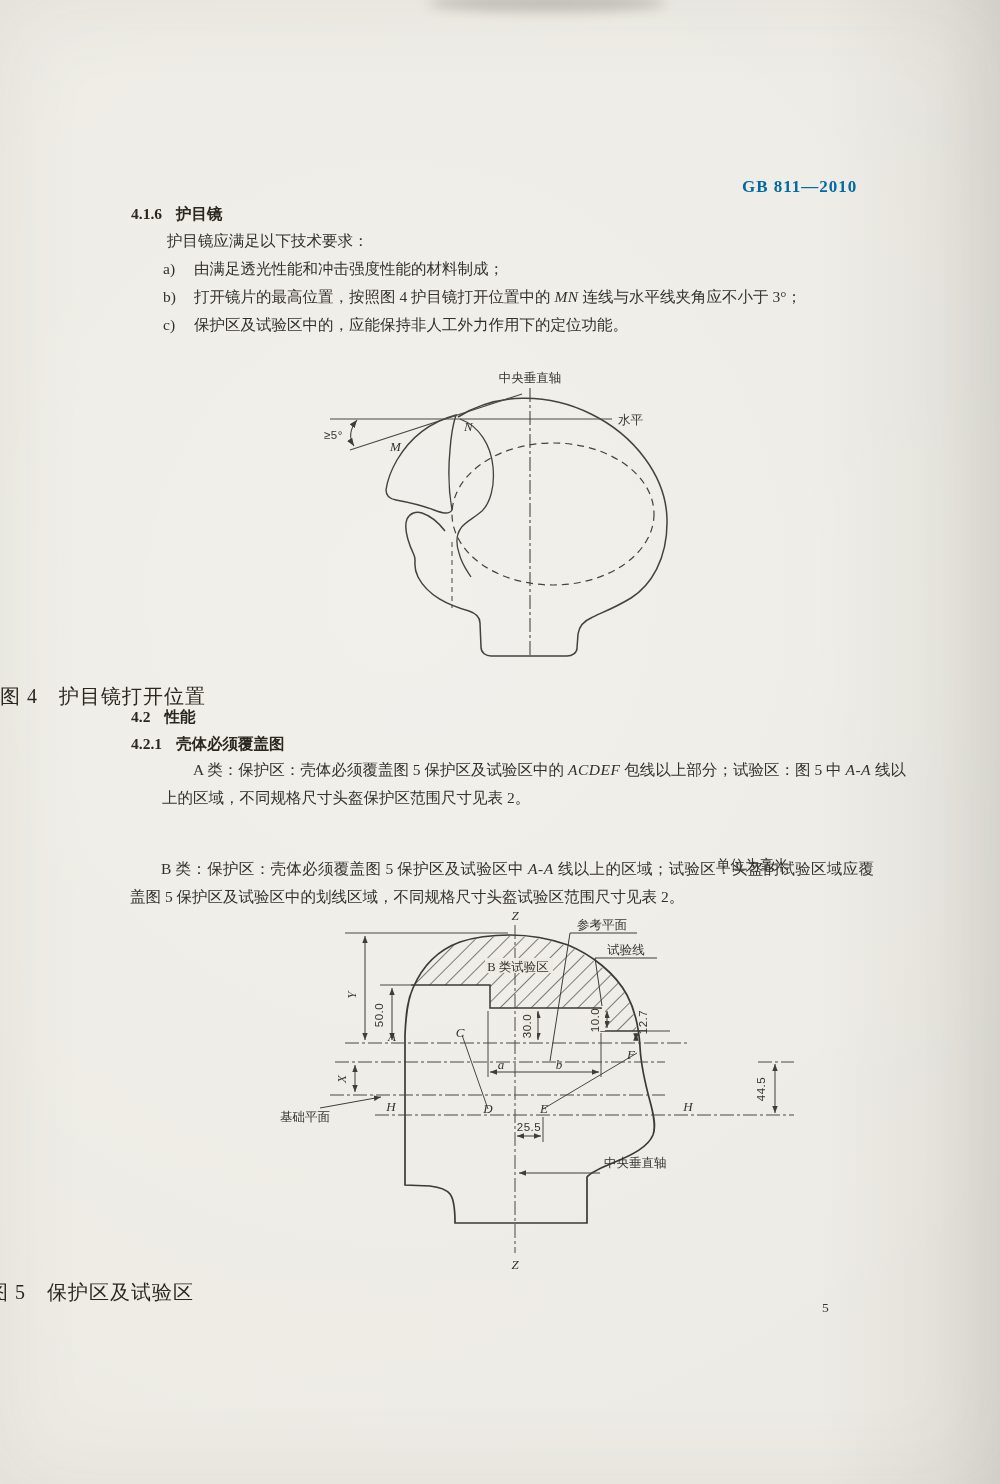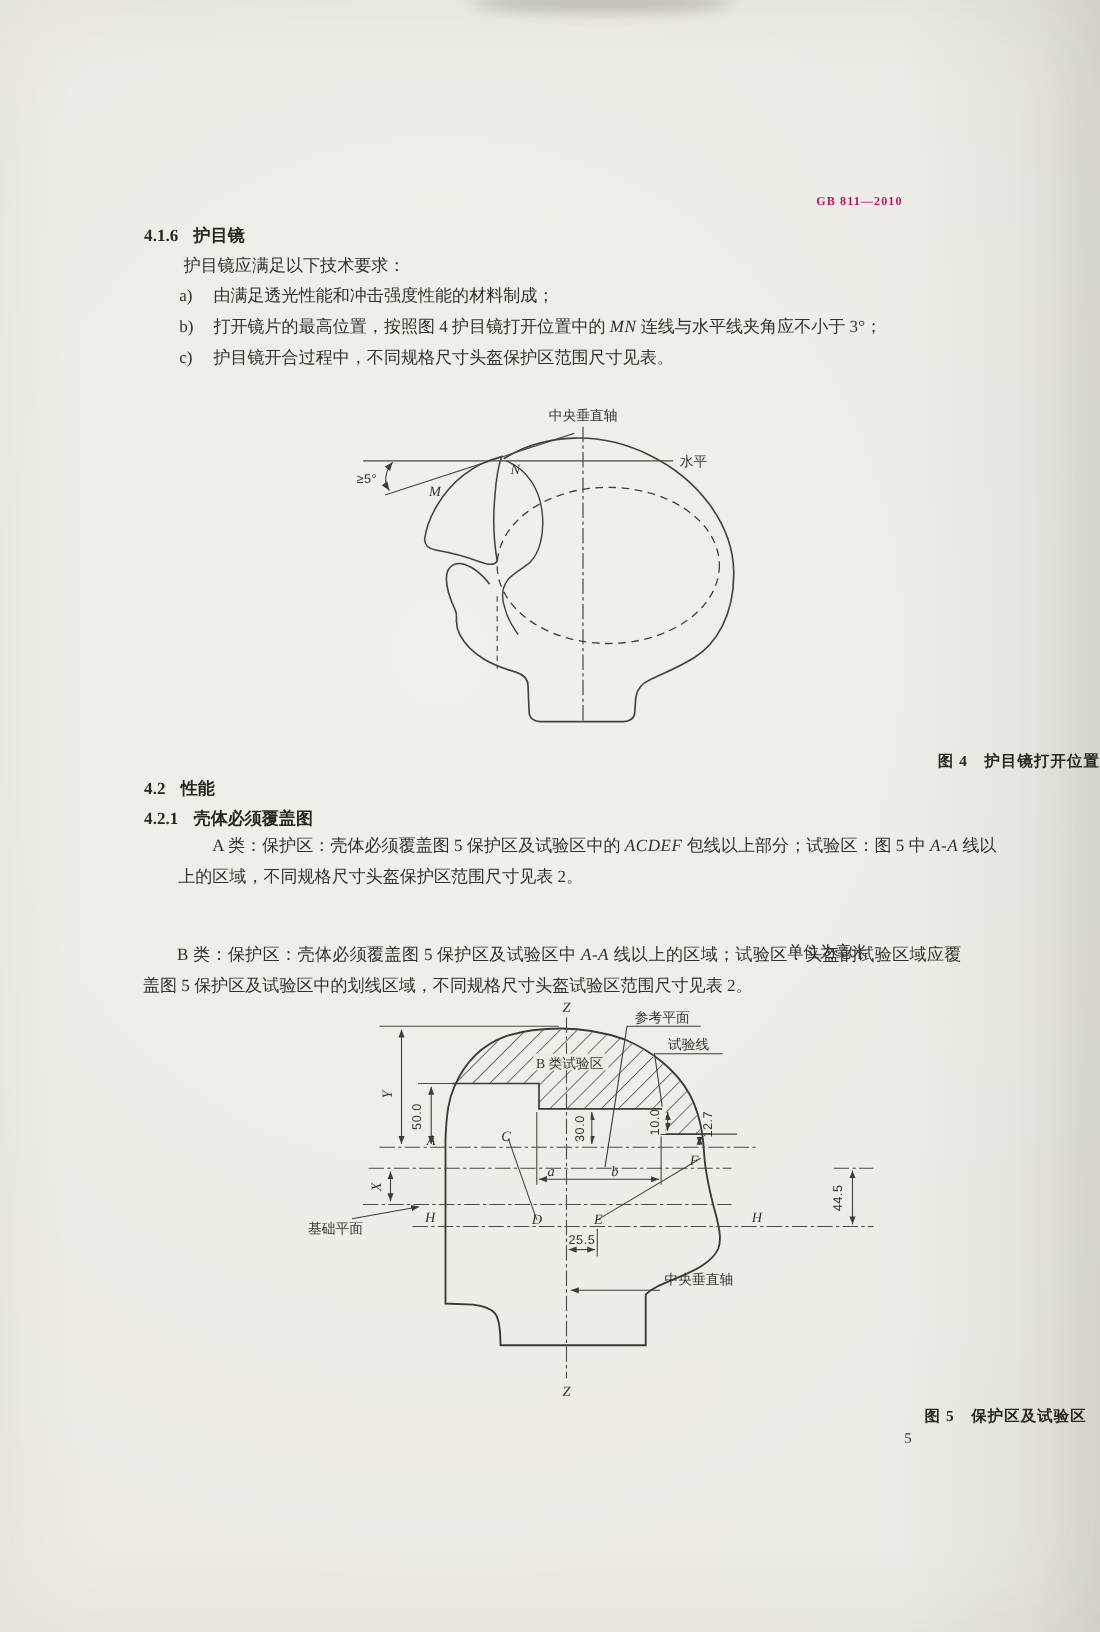--- a/index.html
+++ b/index.html
@@ -14,35 +14,35 @@
       radial-gradient(120% 90% at 40% 40%, rgba(255,255,255,0.25), rgba(0,0,0,0) 70%),
       linear-gradient(90deg,#edebe4 0%,#edebe5 82%,#e3e1da 94%,#d9d7d0 100%),
       #ecead0;
     box-shadow:inset 0 0 90px rgba(90,85,70,.08);
   }
   .smudge{
     position:absolute;left:428px;top:-6px;width:238px;height:18px;border-radius:50%;
     background:rgba(118,114,104,.34);filter:blur(6px);
   }
   .doc-number{
-    position:absolute;left:742px;top:177px;font-size:11px;font-weight:bold;
-    letter-spacing:1px;color:#be185d;
+    position:absolute;left:742px;top:177px;font-size:17px;font-weight:bold;
+    letter-spacing:1px;color:#0369a1;
   }
   .h-num{font-weight:bold;margin-right:14px;}
   .heading{position:absolute;left:131px;font-size:15.5px;font-weight:bold;color:#29271f;}
   .bodyline{position:absolute;font-size:15.5px;color:#33312b;}
   .item-label{display:inline-block;width:31px;}
   .para{
     position:absolute;left:130px;width:744px;font-size:15.5px;line-height:28px;
     text-align:justify;text-indent:2em;color:#33312b;
   }
   .var{font-style:italic;font-family:"Liberation Serif",serif;letter-spacing:.5px;text-align:center;}
   .fig-caption{
-    position:absolute;width:1000px;left:0;text-align:right;
-    font-size:14px;font-weight:bold;color:#29271f;letter-spacing:1px;
+    position:absolute;width:1000px;left:0;text-align:left;
+    font-size:20px;font-weight:normal;color:#29271f;letter-spacing:1px;
   }
   .unit-note{position:absolute;left:716px;top:856px;font-size:14.5px;color:#33312b;font-family:Liberation Serif, serif;}
   .page-num{position:absolute;left:822px;top:1300px;font-size:13.5px;color:#3a3833;}
   svg{position:absolute;overflow:visible;}
   svg text{fill:#35332d;}
   .cjk-label{font-size:12.5px;font-family:"Liberation Serif","DejaVu Serif",serif;}
   .pt-label{font-size:13px;font-style:italic;font-family:"Liberation Serif",serif;}
   .dim-label{font-size:11.5px;font-family:"Liberation Sans","DejaVu Sans",sans-serif;letter-spacing:.5px;}
 </style>
 </head>
@@ -58,21 +58,21 @@
 </div>
 <div class="bodyline" style="left:167px;top:231px;">护目镜应满足以下技术要求：</div>
 
 <div class="bodyline" style="left:163px;top:259px;">
   <span class="item-label">a)</span><span>由满足透光性能和冲击强度性能的材料制成；</span><span class="var"></span><span></span>
 </div>
 <div class="bodyline" style="left:163px;top:287px;">
   <span class="item-label">b)</span><span>打开镜片的最高位置，按照图 4 护目镜打开位置中的 </span><span class="var">MN</span><span> 连线与水平线夹角应不小于 3°；</span>
 </div>
 <div class="bodyline" style="left:163px;top:315px;">
-  <span class="item-label">c)</span><span>护目镜开合过程中，不同规格尺寸头盔保护区范围尺寸见表。</span><span class="var"></span><span></span>
+  <span class="item-label">c)</span><span>保护区及试验区中的，应能保持非人工外力作用下的定位功能。</span><span class="var"></span><span></span>
 </div>
 
 <svg style="left:300px;top:370px;" width="400" height="300" viewBox="0 0 400 300">
   <defs>
     <marker id="ar" viewBox="0 0 10 10" refX="9" refY="5" markerWidth="8" markerHeight="8" orient="auto-start-reverse">
       <path d="M0,1.5 L9,5 L0,8.5 z" fill="#3f3d39"></path>
     </marker>
   </defs>
   <g stroke="#44423c" fill="none" stroke-width="1.5">
 

